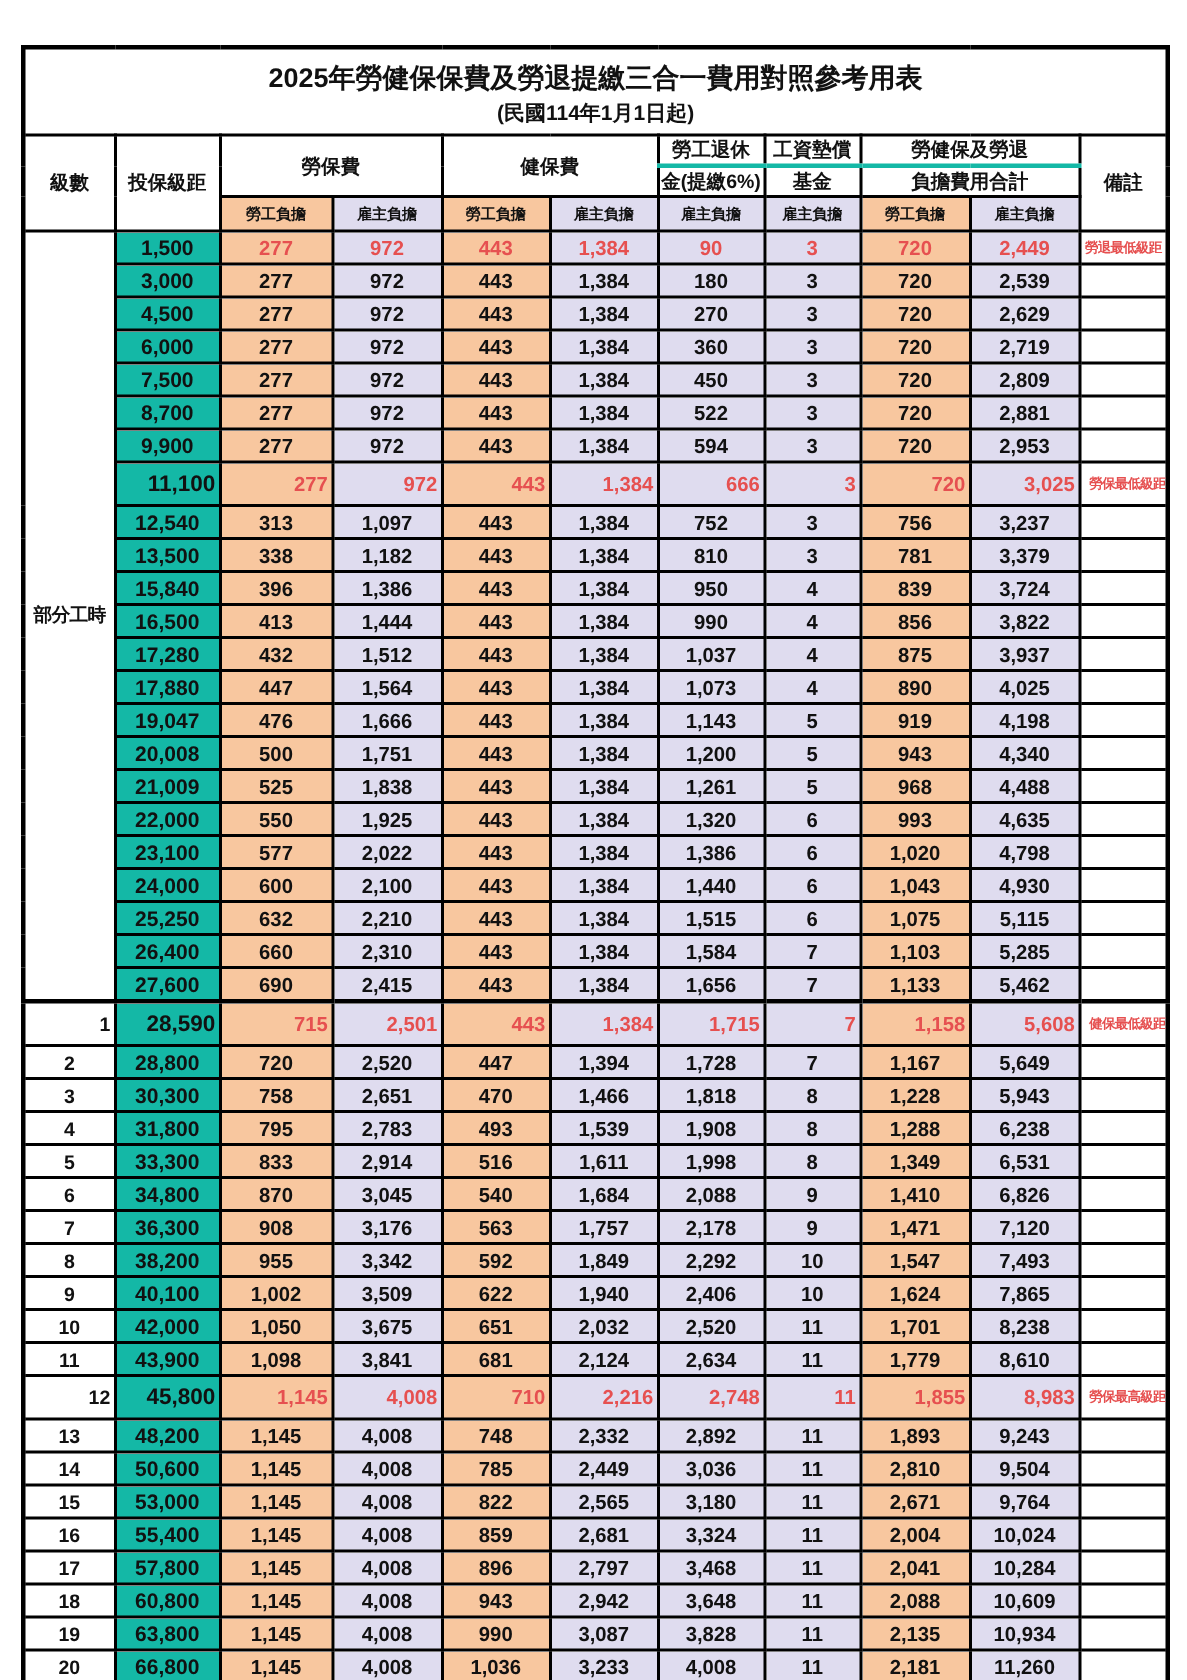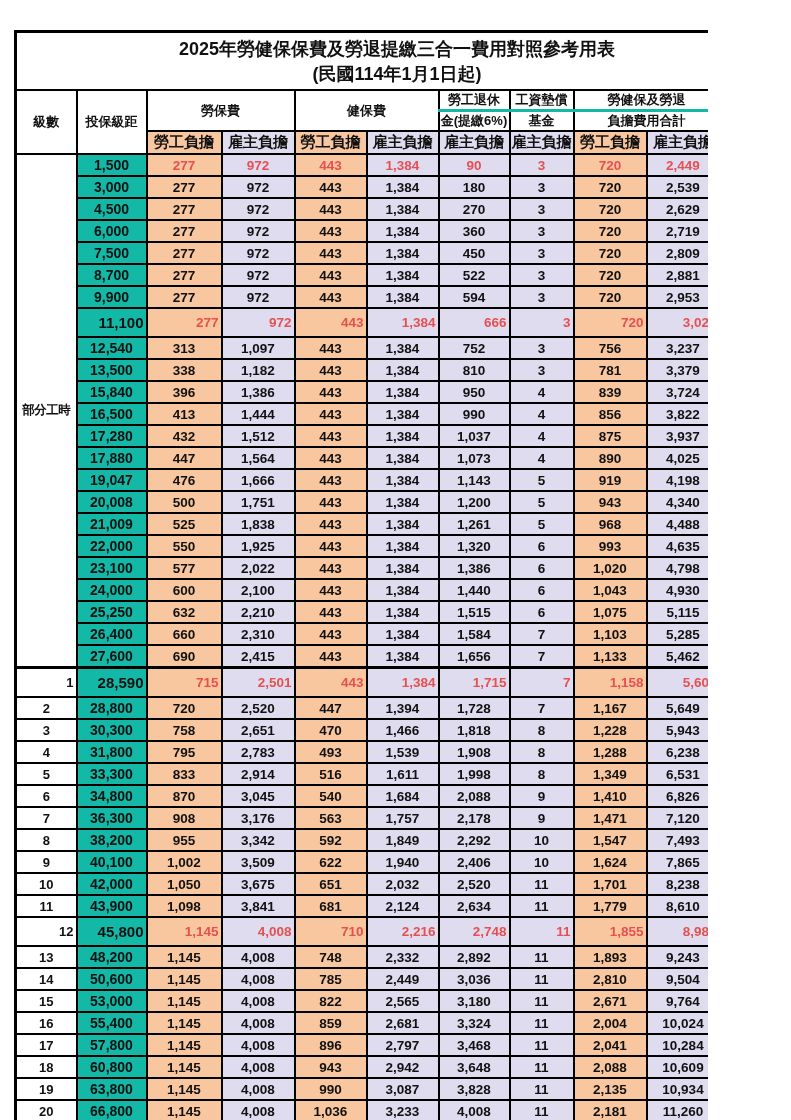--- a/index.html
+++ b/index.html
@@ -9,21 +9,21 @@
     --border:#000000;
   }
   html,body{margin:0;padding:0;}
   body{
     width:791px;height:1120px;
     background:#ffffff;
     font-family:"Liberation Sans","DejaVu Sans",sans-serif;
     font-weight:700;
     color:#111;
   }
-  .sheet{position:relative;width:708px;height:1120px;overflow:hidden;}
+  .sheet{position:relative;width:791px;height:1120px;overflow:hidden;}
   table.premium{
     position:absolute;left:14px;top:30px;
     width:763px;
     border-collapse:collapse;
     table-layout:fixed;
     border:3px solid var(--border);
   }
   td,th{
     border:2px solid var(--border);
     padding:0 2px;
@@ -33,24 +33,24 @@
     overflow:hidden;
     white-space:nowrap;
   }
   
   tr.title-row th{
     height:56px;
     background:#fff;
     border-bottom:2px solid var(--border);
   }
   .title-main{font-size:18px;line-height:1.55;}
-  .title-sub{font-size:18px;line-height:1.2;}
+  .title-sub{font-size:14px;line-height:1.2;}
   
   tr.h1 th, tr.h2 th{font-size:13px;height:16px;padding:0 1px;background:#fff;}
-  tr.h3 th{font-size:15px;height:21px;padding:0 1px;}
+  tr.h3 th{font-size:10px;height:21px;padding:0 1px;}
   th.thin-b{border-bottom:3px solid #14b8a6;}
   th.thin-t{border-top:3px solid #eab308;}
   th.c-emp, td.c-emp{background:var(--emp);}
   th.c-er,  td.c-er {background:var(--er);}
   
   tbody td{font-size:13.5px;height:20px;}
   td.level{font-size:13px;background:#fff;}
   td.bracket{font-size:14px;background:#14b8a6;}
   td.note{font-size:9px;letter-spacing:-0.5px;padding:0;background:#fff;color:var(--red);}
   td.part-time{font-size:12.5px;background:#fff;letter-spacing:-0.5px;}

